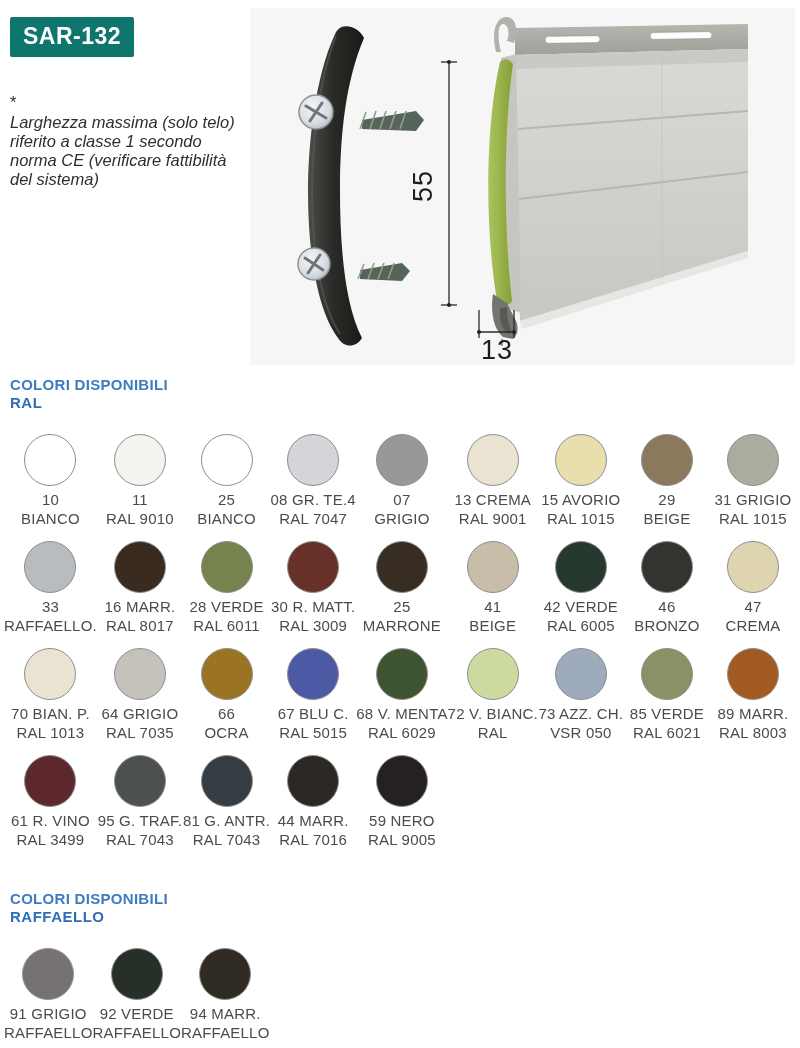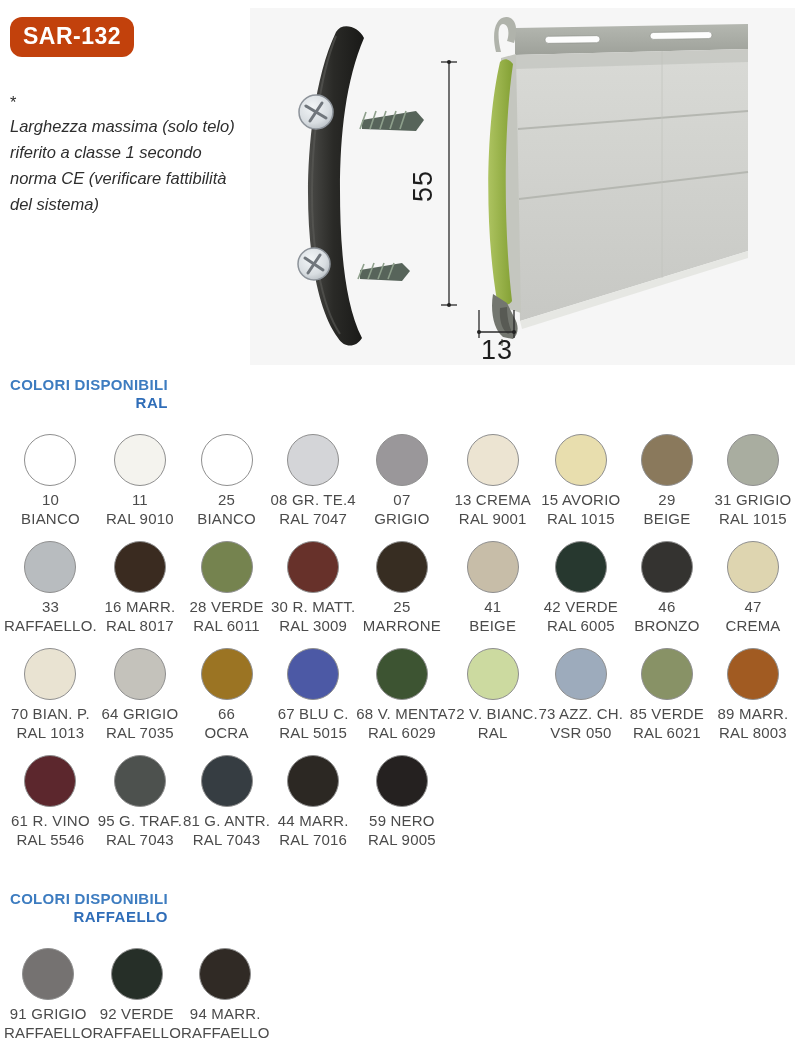--- a/index.html
+++ b/index.html
@@ -2,34 +2,34 @@
 <html><head>
 <meta charset="utf-8">
 <style>
   * { margin:0; padding:0; box-sizing:border-box; }
   html,body { background:#ffffff; }
   body { font-family:"Liberation Sans", sans-serif; }
   .page { position:relative; width:800px; height:1048px; background:#ffffff; overflow:hidden; }
 
   .badge {
     position:absolute; left:10px; top:17px;
-    background:#c2410c; color:#ffffff;
+    background:#0f766e; color:#ffffff;
     font-size:23px; font-weight:bold; letter-spacing:0.5px;
-    padding:6px 13px 7px 13px; border-radius:12px;
+    padding:6px 13px 7px 13px; border-radius:2px;
   }
 
   .specs { position:absolute; left:10px; top:76px; width:242px; color:#2e2e2e; }
   .specs .line { font-size:16.5px; line-height:19.5px; white-space:nowrap; }
   .fn-star { font-size:16.5px; line-height:19.5px; color:#2e2e2e; margin-top:17px; }
-  .footnote { font-size:16.5px; line-height:26px; font-style:italic; color:#2e2e2e; width:242px; }
+  .footnote { font-size:16.5px; line-height:19px; font-style:italic; color:#2e2e2e; width:242px; }
 
   .photo-box { position:absolute; left:250px; top:8px; width:545px; height:357px; background:#f6f6f6; }
   .photo-box svg { display:block; }
 
-  .section-head { position:absolute; left:10px;text-align:right; }
+  .section-head { position:absolute; left:10px; }
   .section-head .t1 { font-size:15px; font-weight:bold; color:#3d7cc0; letter-spacing:0.3px; line-height:18px; }
   .section-head .t2 { font-size:15px; font-weight:bold; color:#2f6db8; letter-spacing:0.5px; line-height:18px; }
   .head-ral { top:376px; }
   .head-raffaello { top:890px; }
 
   .swatch-grid {
     position:absolute; left:4px; width:792px;
     display:grid; grid-template-columns:repeat(9, 1fr); row-gap:13px;
   }
   .grid-ral { top:434px; }
@@ -294,21 +294,21 @@
     <span class="l2">RAL 6021</span>
   </div>
       <div class="swatch">
     <span class="dot" style="background: rgb(161, 91, 34);"></span>
     <span class="l1">89 MARR.</span>
     <span class="l2">RAL 8003</span>
   </div>
       <div class="swatch">
     <span class="dot" style="background: rgb(92, 39, 45);"></span>
     <span class="l1">61 R. VINO</span>
-    <span class="l2">RAL 5546</span>
+    <span class="l2">RAL 3499</span>
   </div>
       <div class="swatch">
     <span class="dot" style="background: rgb(77, 81, 78);"></span>
     <span class="l1">95 G. TRAF.</span>
     <span class="l2">RAL 7043</span>
   </div>
       <div class="swatch">
     <span class="dot" style="background: rgb(54, 61, 66);"></span>
     <span class="l1">81 G. ANTR.</span>
     <span class="l2">RAL 7043</span>

